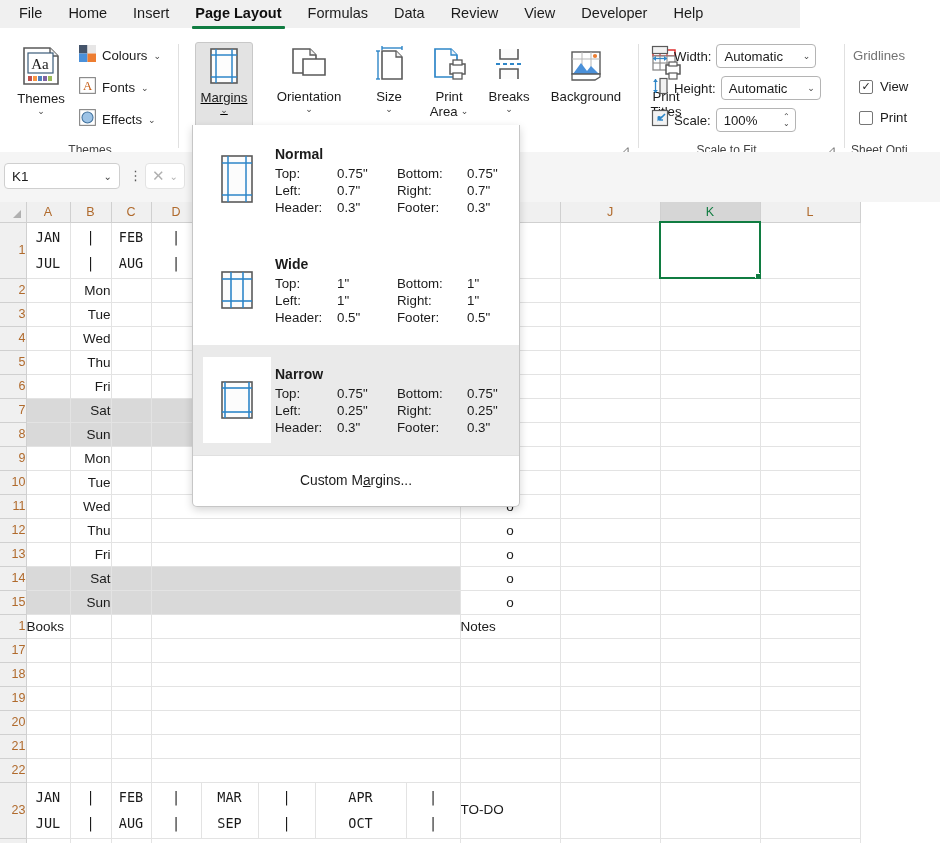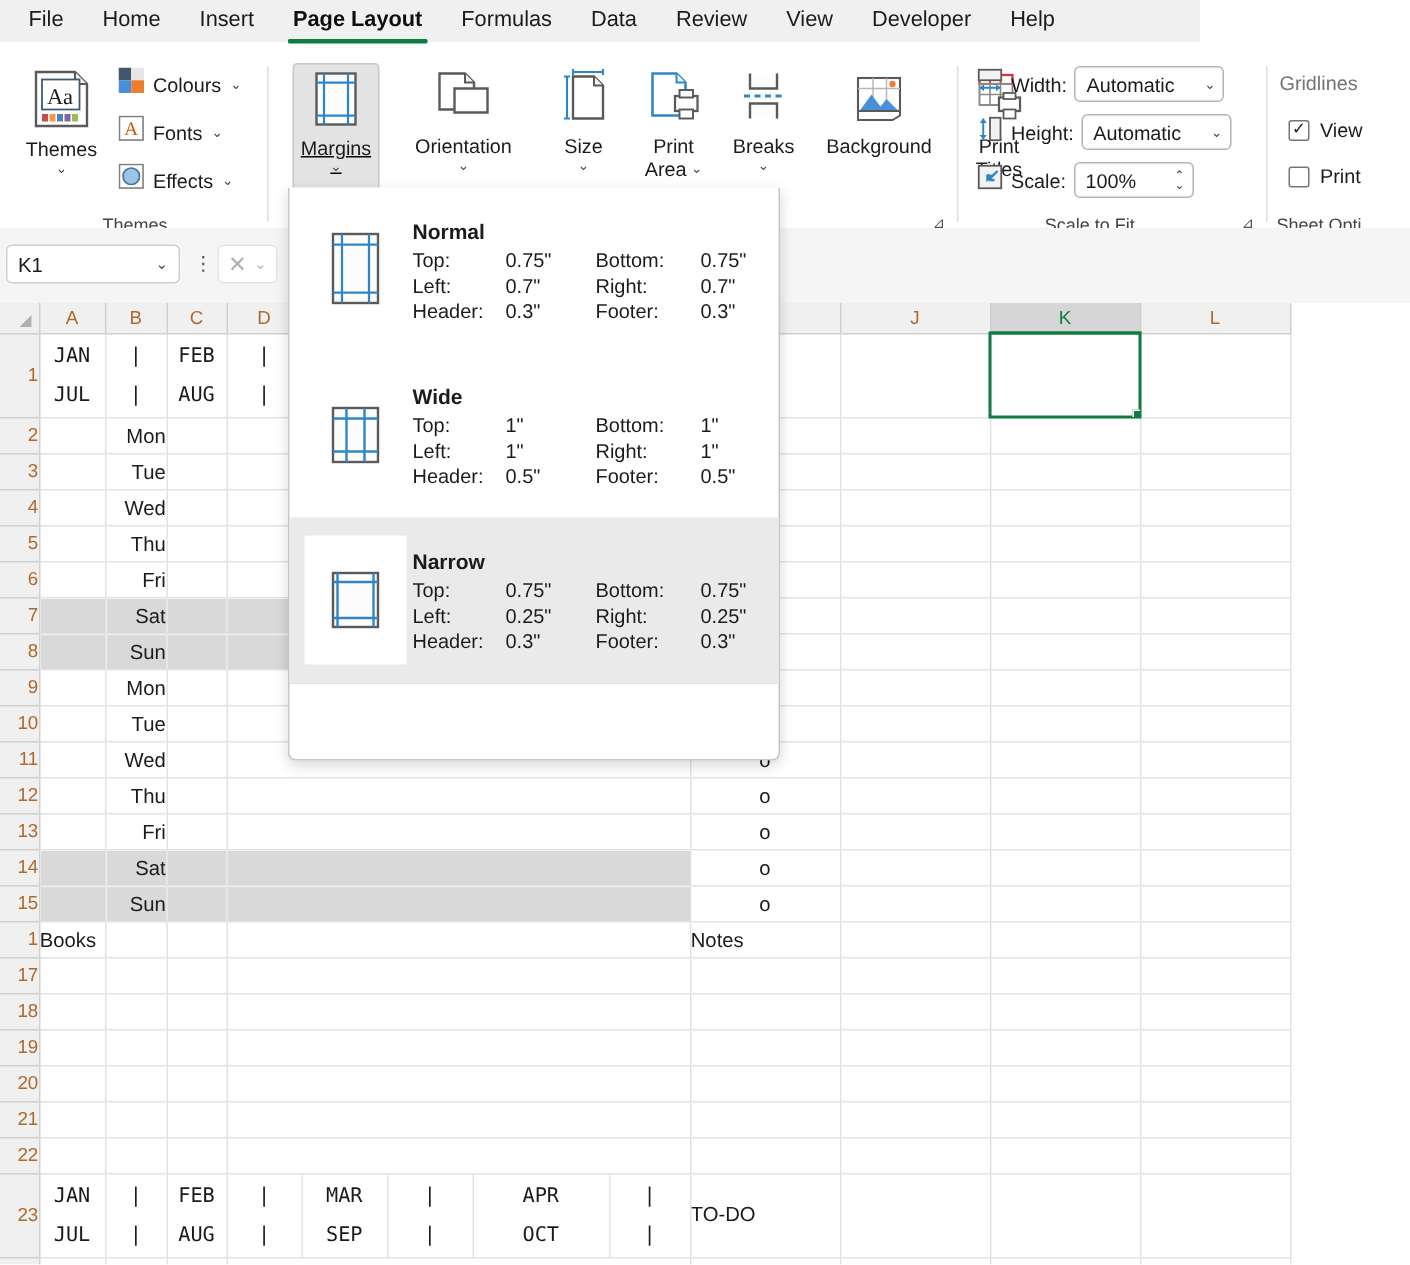--- a/index.html
+++ b/index.html
@@ -908,15 +908,20 @@
           <span>Header:</span>
           <span>0.3"</span>
           <span>Footer:</span>
           <span>0.3"</span>
         </div>
       </div>
     </div>
 
     <div class="msep"></div>
 
+    <div class="mcustom">
+      <span>Custom M</span>
+        <u>a</u>
+        <span>rgins...</span>
+    </div>
   </div>
 
 </div>
 
 </body></html>

